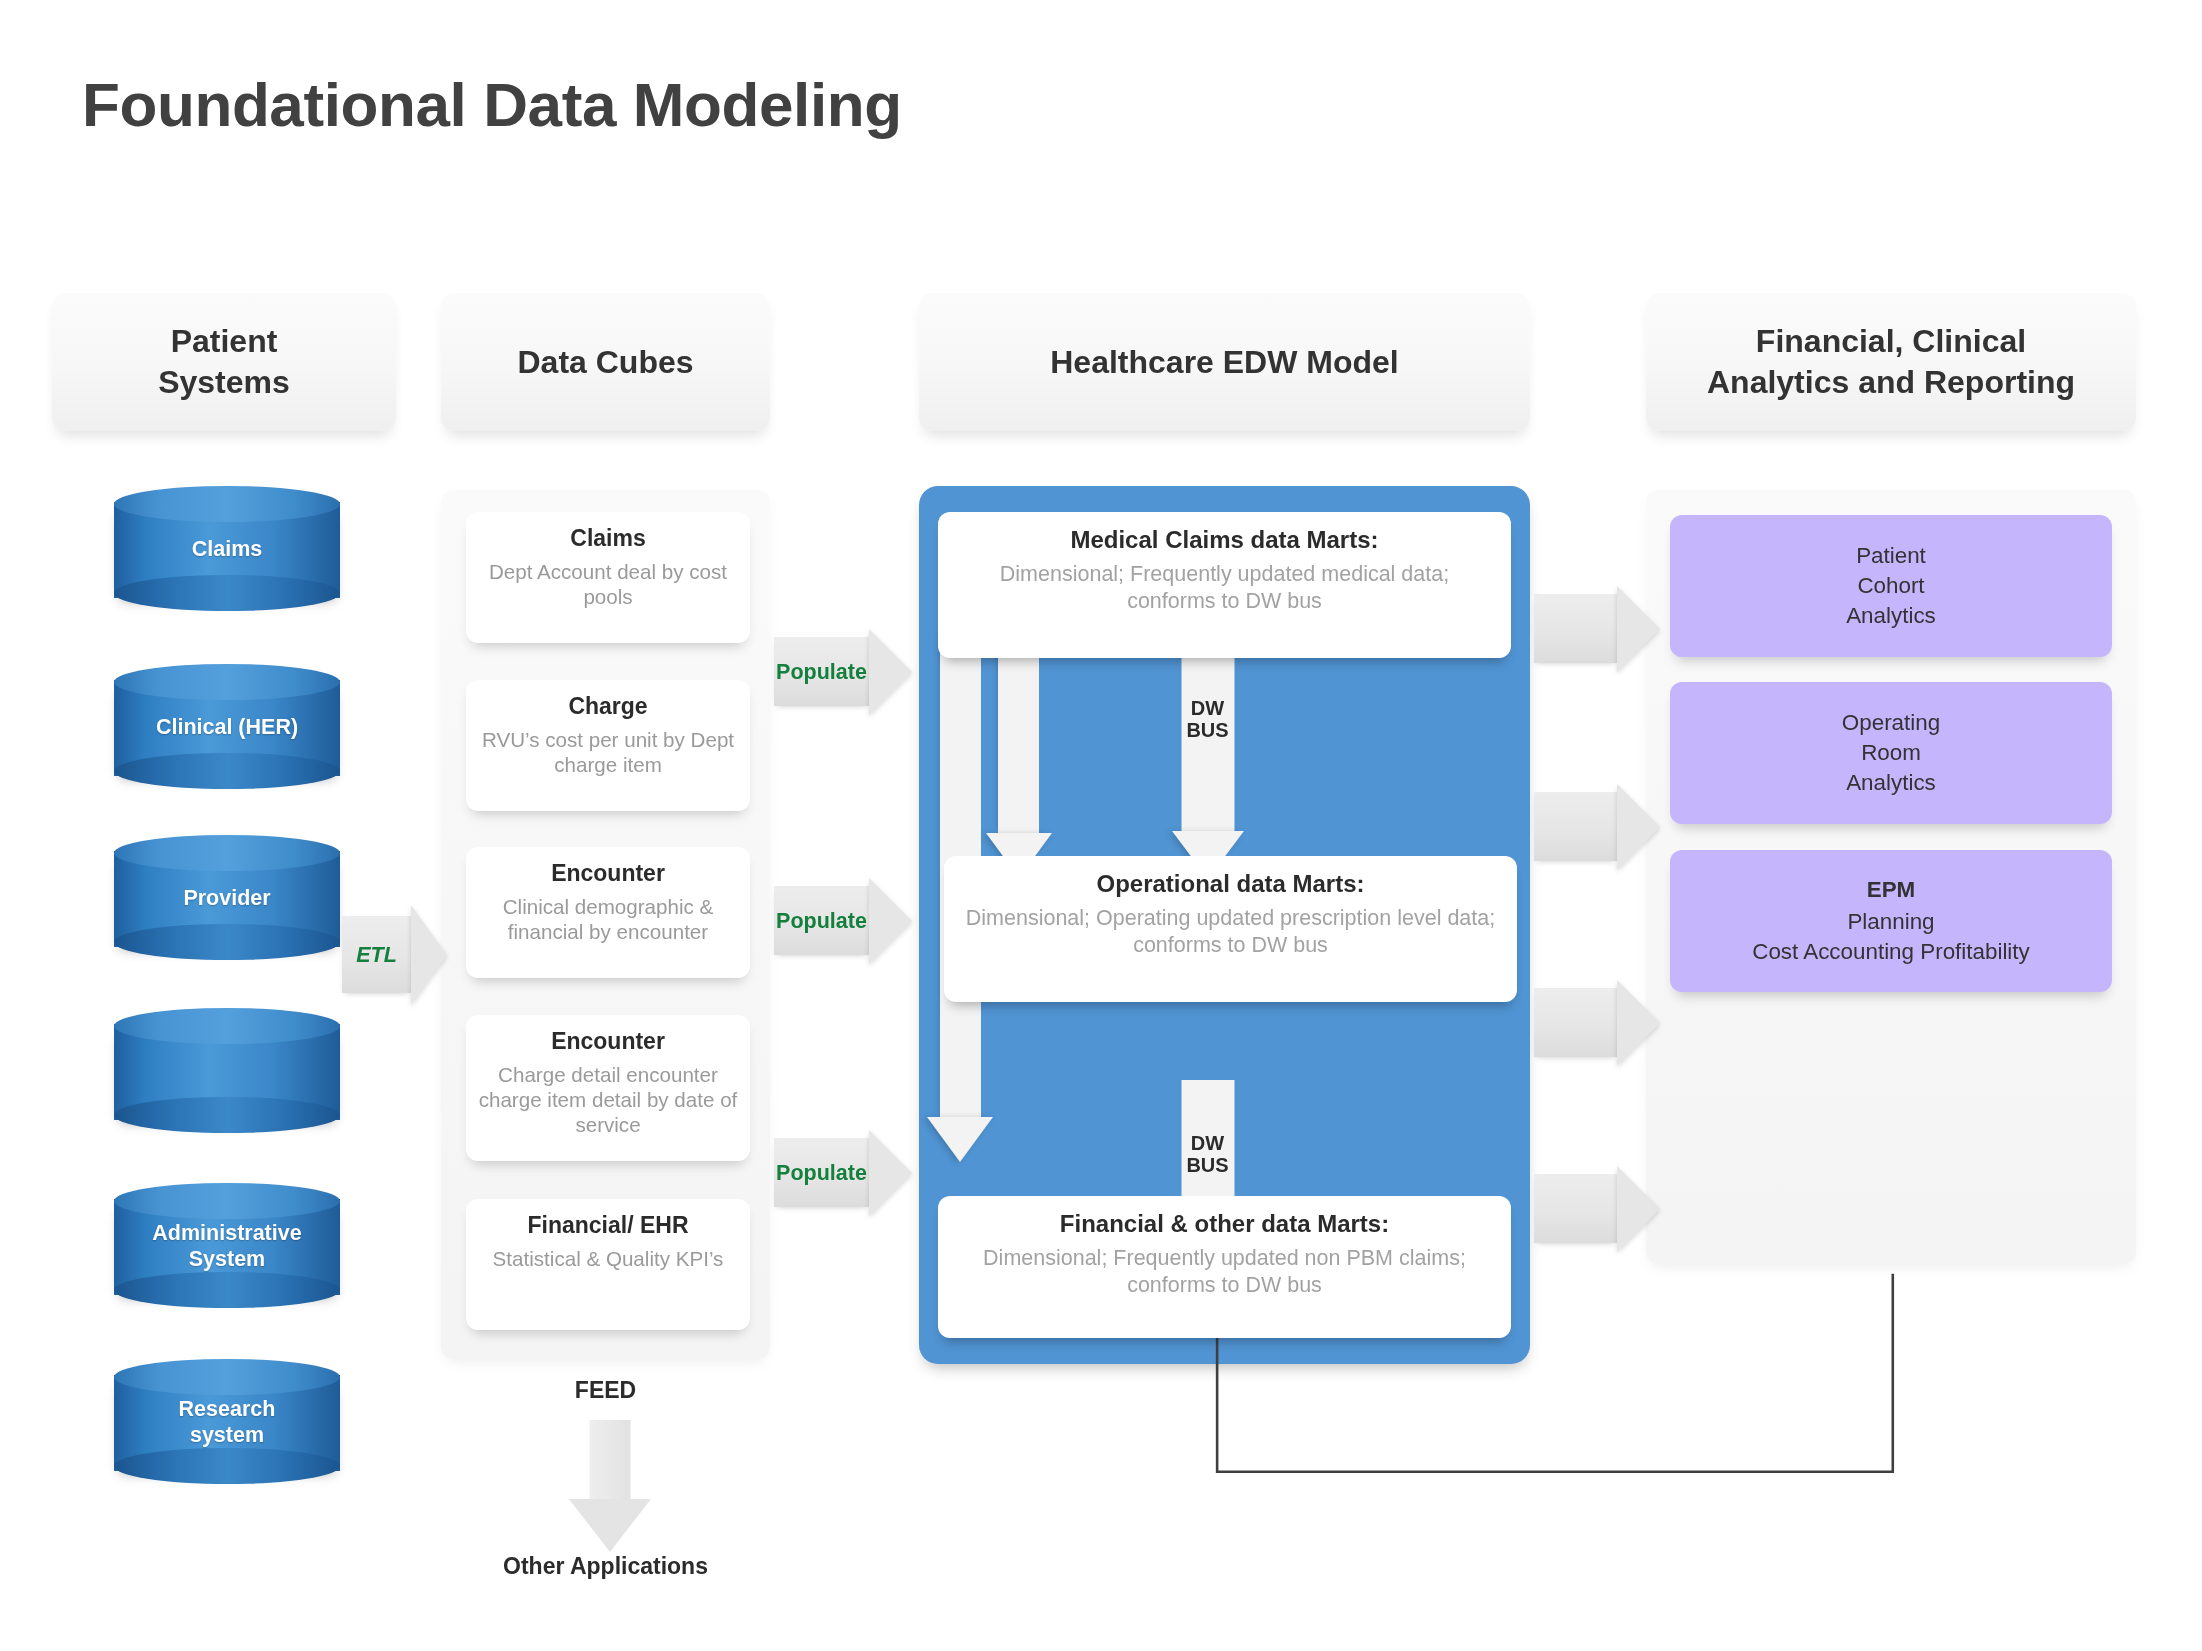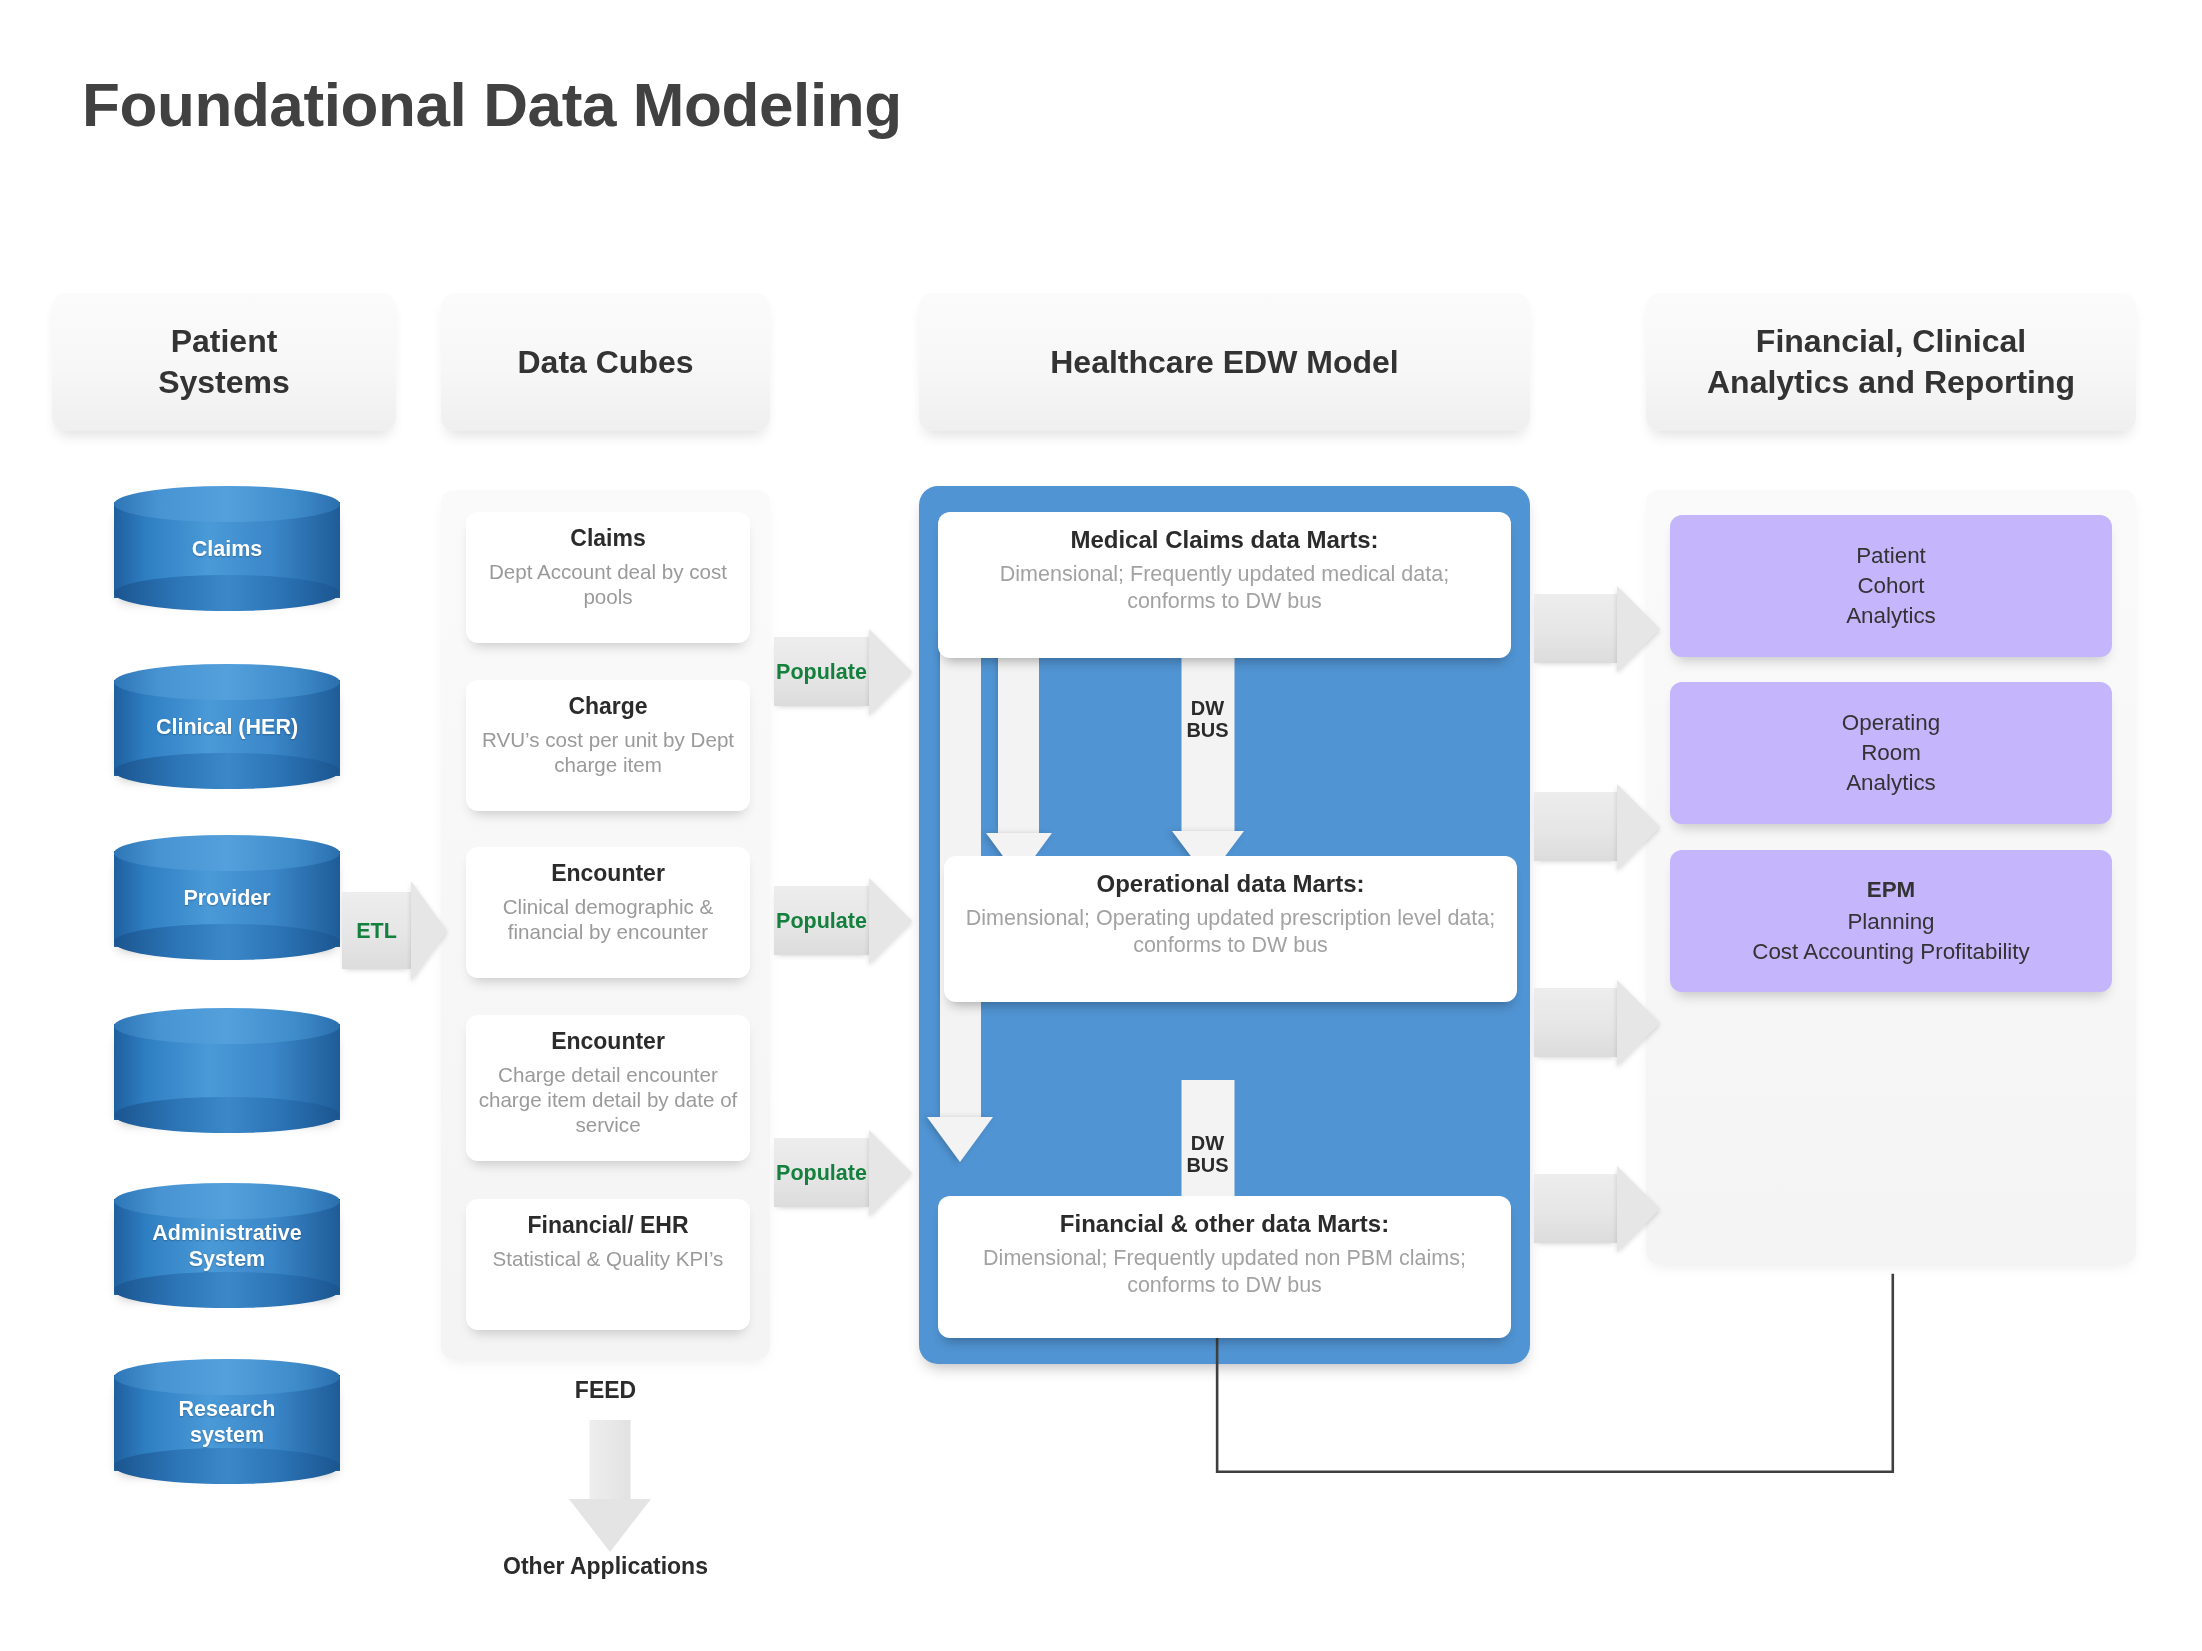--- a/index.html
+++ b/index.html
@@ -219,21 +219,21 @@
     <div class="top"></div>
     <div class="bot"></div>
     <div class="lbl">
       <div>
         <div>Research</div>
         <div>system</div>
       </div>
     </div>
   </div>
 
-  <div class="harrow" style="left:342px;top:892px;width:103px;height:77px;">
+  <div class="harrow" style="left:342px;top:916px;width:103px;height:77px;font-style:italic;">
     <div class="shaft" style="width:69px;"></div>
     <div class="head" style="left:69px;border-top-width:50px;border-bottom-width:50px;border-left-width:36px;"></div>
     <div class="cap" style="width:69px;">ETL</div>
   </div>
 
   <div class="cube-card" style="top:512px;height:131px;">
     <div class="t">Claims</div>
     <div class="s">Dept Account deal by cost pools</div>
   </div>
   <div class="cube-card" style="top:680px;height:131px;">

